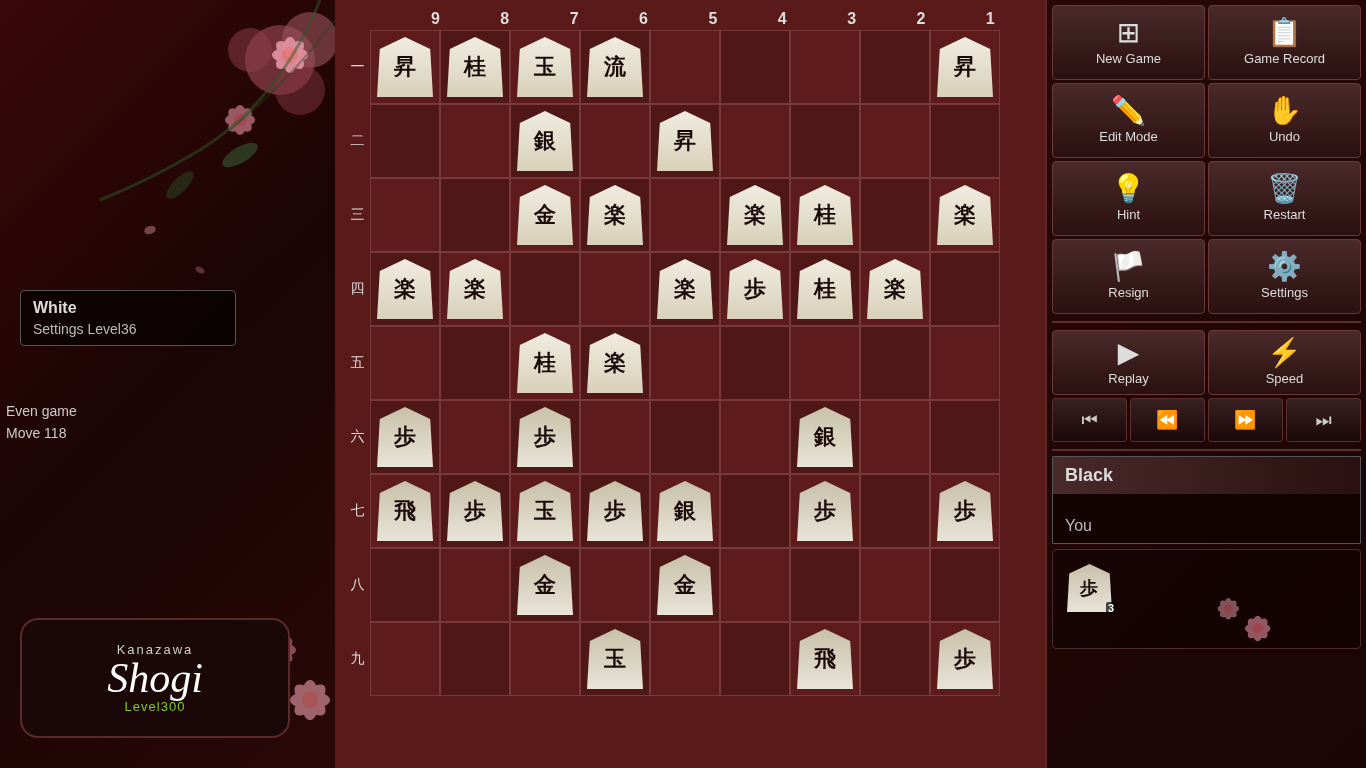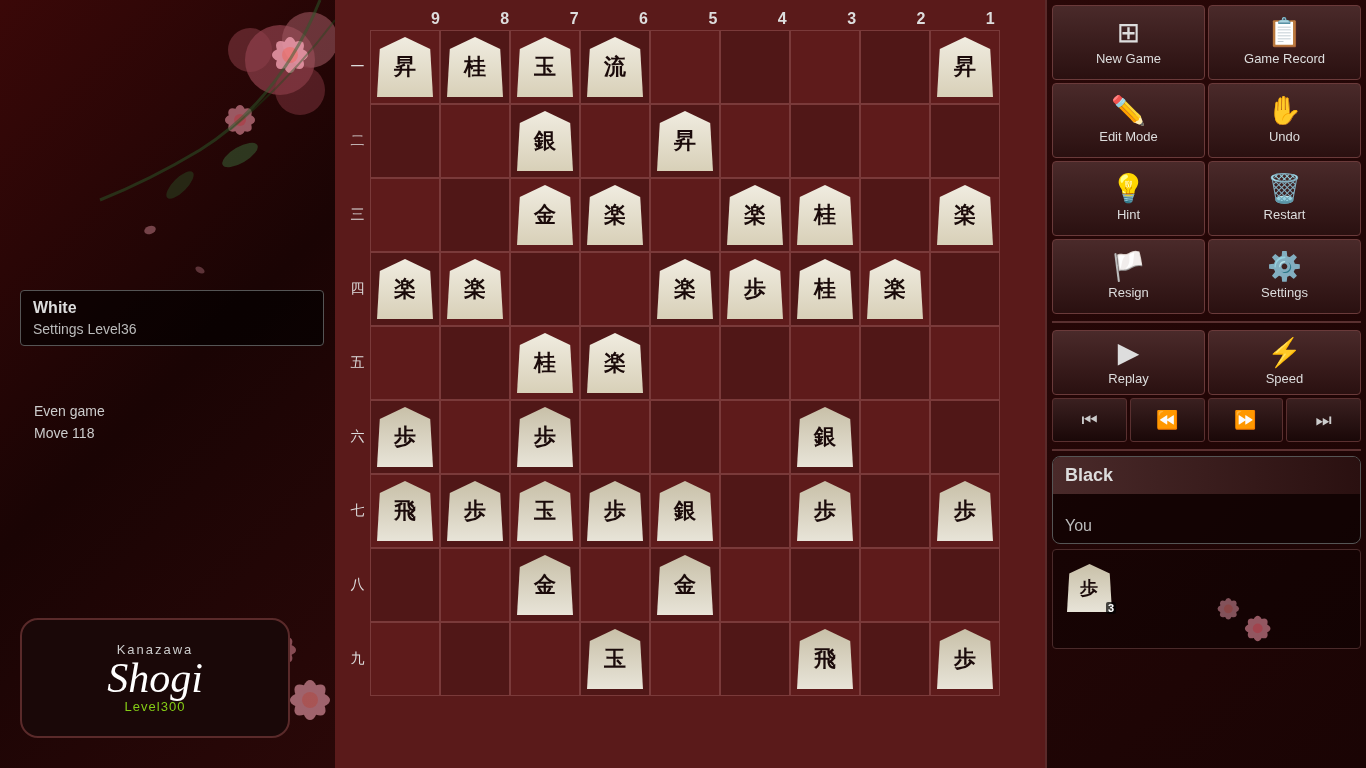--- a/index.html
+++ b/index.html
@@ -28,41 +28,41 @@
       top: 0; left: 0;
       width: 100%; height: 100%;
       pointer-events: none;
     }
 
     
     #white-info {
       position: absolute;
       top: 290px;
       left: 20px;
-      width: 304px;
+      width: 216px;
       background: rgba(0,0,0,0.6);
       border: 1px solid #555;
       border-radius: 4px;
       padding: 8px 12px;
     }
     #white-info .player-color {
       color: #ddd;
       font-size: 16px;
       font-weight: bold;
       margin-bottom: 4px;
     }
     #white-info .player-level {
       color: #bbb;
       font-size: 14px;
     }
 
     #game-info {
       position: absolute;
       top: 400px;
-      left: 34px;
+      left: 6px;
       color: #ccc;
       font-size: 14px;
       line-height: 1.6;
     }
 
     
     #logo {
       position: absolute;
       bottom: 30px;
       left: 20px;
@@ -270,21 +270,21 @@
       cursor: pointer;
       color: #ccc;
       font-size: 18px;
     }
 
     
     #black-info {
       margin: 5px;
       background: rgba(0,0,0,0.4);
       border: 1px solid #555;
-      border-radius: 8px;
+      border-radius: 1px;
       overflow: hidden;
     }
 
     #black-info .black-header {
       background: linear-gradient(90deg, #4a2a2a, #2a1010);
       padding: 8px 12px;
       color: #ddd;
       font-size: 18px;
       font-weight: bold;
     }

